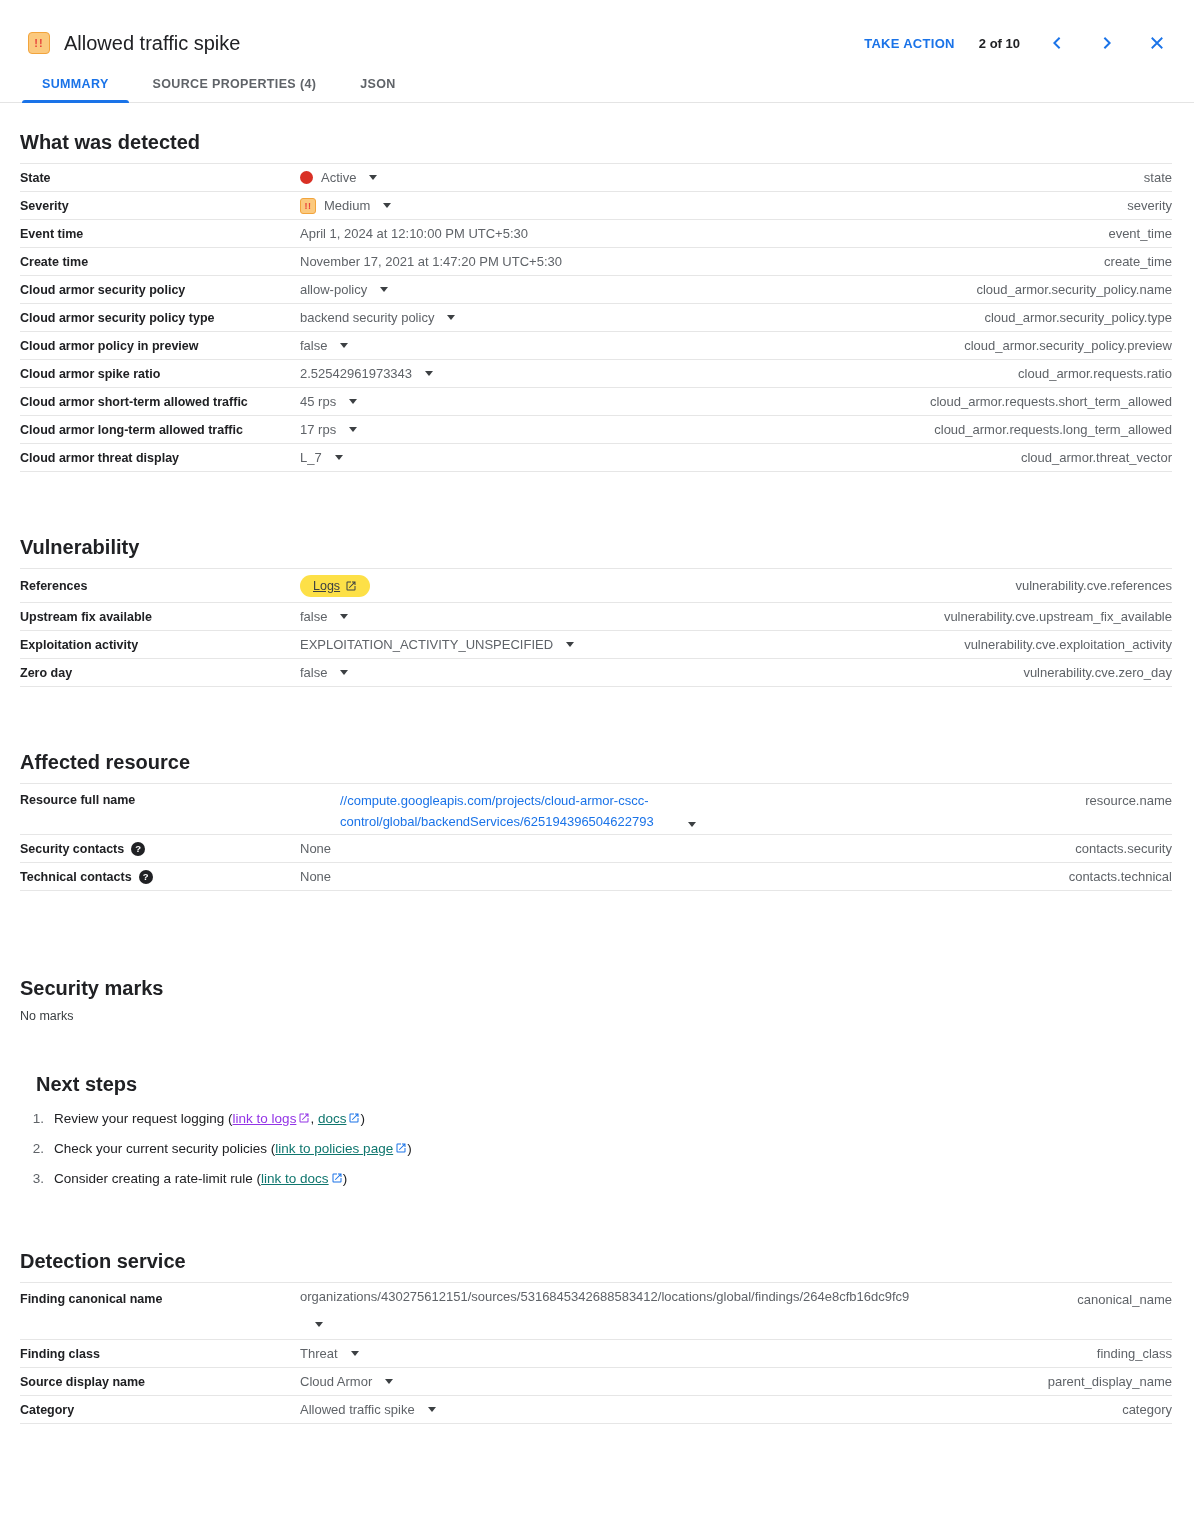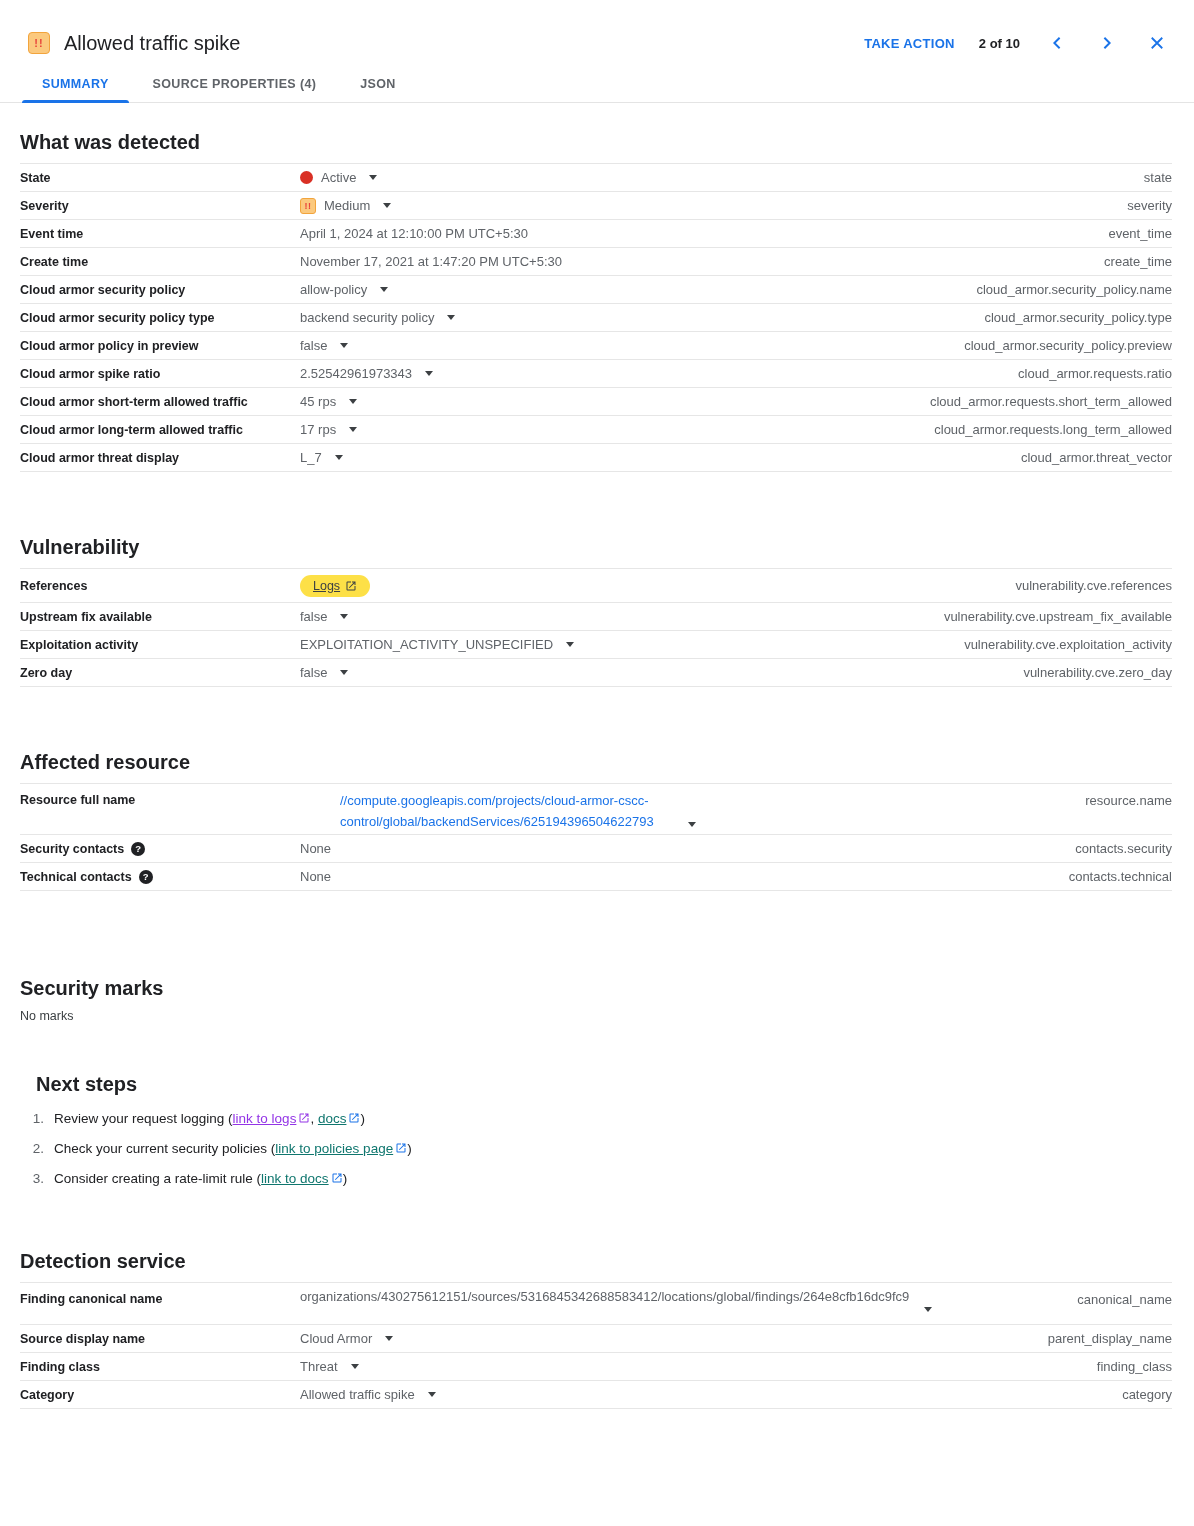--- a/index.html
+++ b/index.html
@@ -42,21 +42,21 @@
   .caret { display:inline-block; width:0; height:0; border-left:4.5px solid transparent; border-right:4.5px solid transparent; border-top:5px solid #3c4043; margin-left:13px; flex-shrink:0; }
   .state-dot { width:13px; height:13px; border-radius:50%; background:#d93025; margin-right:8px; flex-shrink:0; }
   .help-icon { width:14px; height:14px; border-radius:50%; background:#202124; color:#fff; font-size:9.5px; font-weight:bold;
                display:inline-flex; align-items:center; justify-content:center; margin-left:7px; }
   
   .chip { display:inline-flex; align-items:center; gap:5px; background:#fde047; border:none; border-radius:13px;
           padding:4px 13px; font-size:12.5px; color:#3c4043; text-decoration:underline; cursor:pointer; font-family:inherit; }
   .chip svg { display:block; }
   
   a.res-link { color:#1a73e8; text-decoration:none; display:inline-block; max-width:335px; overflow-wrap:break-word; line-height:21px; font-size:13px; }
-  .value-stack { display:flex; flex-direction:row; flex:1; min-width:0; }
+  .value-stack { display:flex; flex-direction:column; flex:1; min-width:0; }
   .value-stack .line2 { margin-top:9px; padding-bottom:2px; }
   
   .plain-note { font-size:12.5px; color:#3c4043; margin-top:2px; }
   ol.steps { list-style:none; margin-top:14px; }
   ol.steps li { display:flex; font-size:13.5px; color:#202124; margin-bottom:11px; line-height:18px; }
   ol.steps .num { color:#5f6368; width:24px; flex-shrink:0; text-align:right; margin-right:10px; }
   ol.steps a { text-decoration:underline; }
   a.blue { color:#0f766e; }
   a.purple { color:#9334e6; }
   .ext { display:inline-block; vertical-align:-1px; margin-left:2px; }
@@ -310,36 +310,36 @@
   <div class="rows">
     <div class="row top" style="padding-bottom:6px;">
       <div class="cell-label" style="padding-top:3px;">Finding canonical name</div>
       <div class="value-stack">
         <span style="font-size:13px;color:#5f6368;">organizations/430275612151/sources/5316845342688583412/locations/global/findings/264e8cfb16dc9fc9</span>
         <span class="line2"><span class="caret" style="margin-left:15px;"></span></span>
       </div>
       <div class="cell-prop" style="padding-top:3px;">canonical_name</div>
     </div>
     <div class="row">
+      <div class="cell-label">Finding class</div>
+      <div class="cell-value">
+        <span>Threat</span>
+        <span class="caret"></span>
+      </div>
+      <div class="cell-prop">finding_class</div>
+    </div>
+    <div class="row">
       <div class="cell-label">Source display name</div>
       <div class="cell-value">
         <span>Cloud Armor</span>
         <span class="caret"></span>
       </div>
       <div class="cell-prop">parent_display_name</div>
     </div>
     <div class="row">
-      <div class="cell-label">Finding class</div>
-      <div class="cell-value">
-        <span>Threat</span>
-        <span class="caret"></span>
-      </div>
-      <div class="cell-prop">finding_class</div>
-    </div>
-    <div class="row">
       <div class="cell-label">Category</div>
       <div class="cell-value">
         <span>Allowed traffic spike</span>
         <span class="caret"></span>
       </div>
       <div class="cell-prop">category</div>
     </div>
   </div>
 
 </div>

